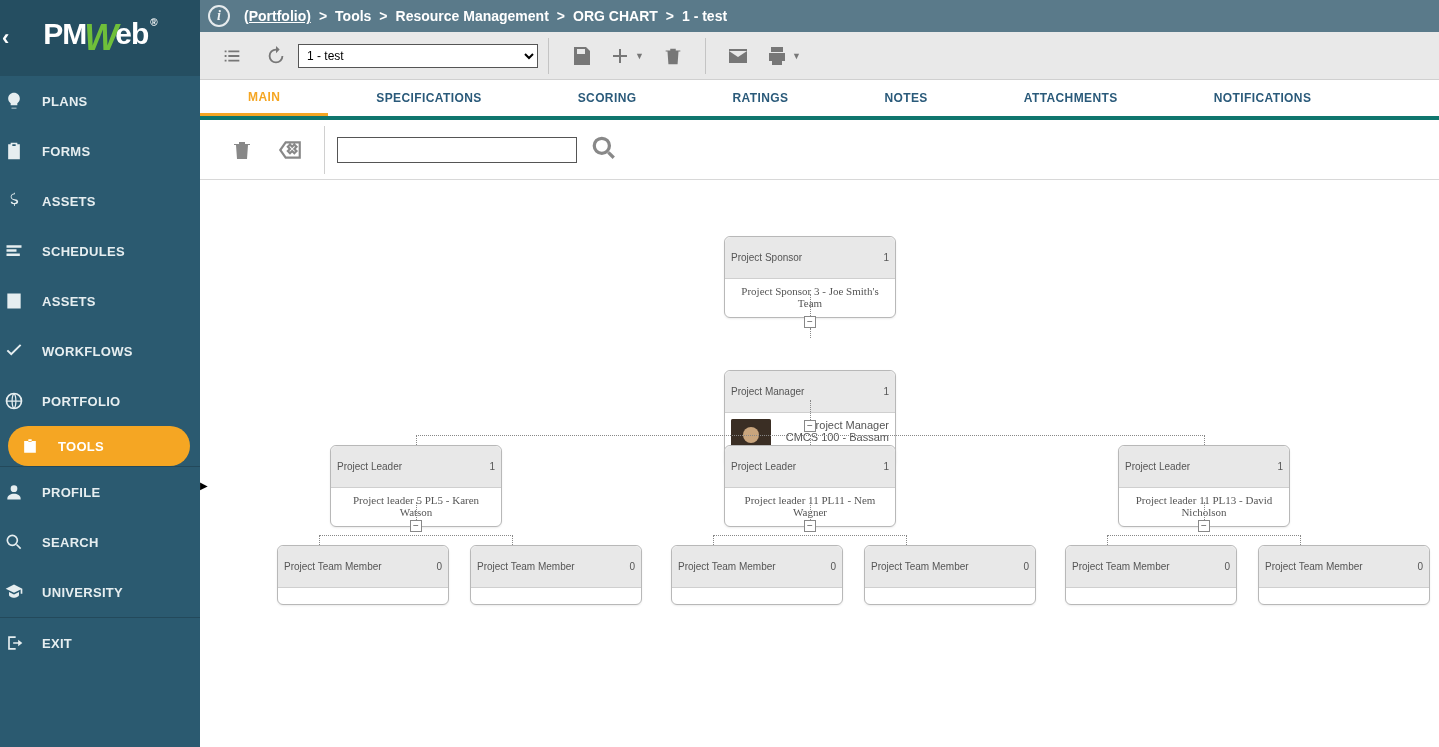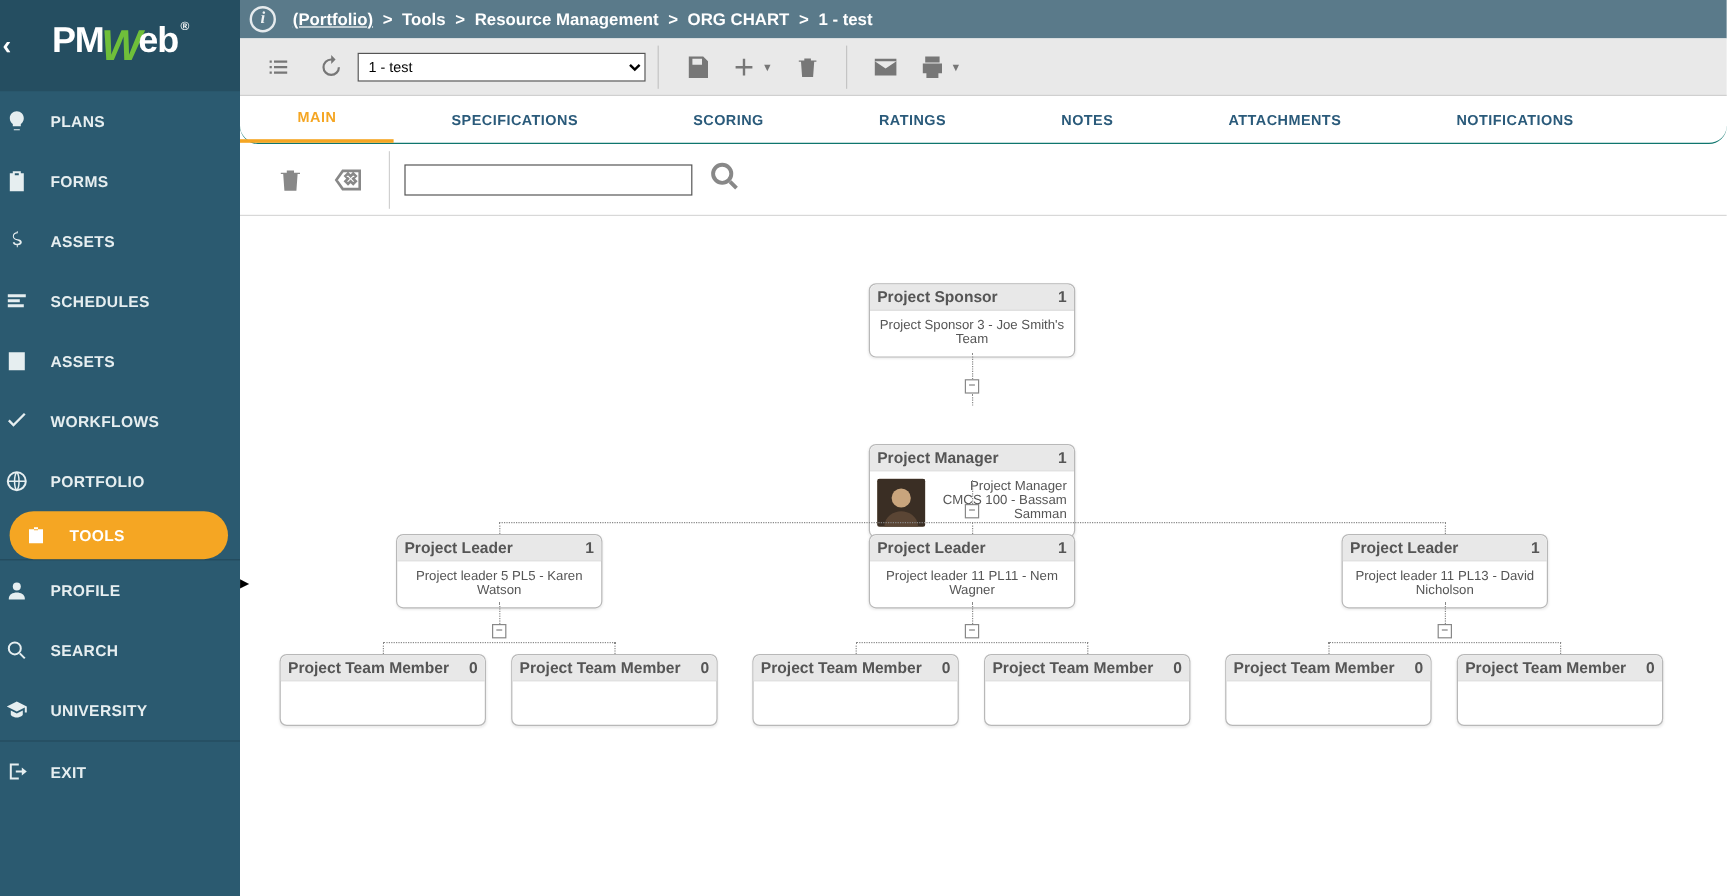--- a/index.html
+++ b/index.html
@@ -32,44 +32,44 @@
 
 
 .toolbar { position: absolute; left: 200px; top: 32px; right: 0; height: 48px; background: #e9e9e9; border-bottom: 1px solid #d0d0d0; display: flex; align-items: center; padding-left: 10px; }
 .toolbar .tbtn { width: 40px; height: 40px; display: flex; align-items: center; justify-content: center; cursor: pointer; margin: 0 2px; }
 .toolbar .tbtn svg { fill: #777; }
 .toolbar .vdiv { width: 1px; height: 36px; background: #c4c4c4; margin: 0 10px; }
 .toolbar select.record { width: 240px; height: 24px; border: 1px solid #555; background: #fff; font-size: 12px; padding-left: 4px; }
 .toolbar .split-caret { width: 10px; font-size: 9px; color: #777; margin-left: -2px; margin-right: 6px; }
 
 
-.tabstrip { position: absolute; left: 200px; top: 80px; right: 0; height: 40px; background: #fff; border-bottom: 1px solid #0f766e; display: flex; border-radius: 15px; }
+.tabstrip { position: absolute; left: 200px; top: 80px; right: 0; height: 40px; background: #fff; border-bottom: 4px solid #0f766e; display: flex; }
 .tab { flex: 0 0 auto; padding: 0 48px; display: flex; align-items: center; font-size: 12px; font-weight: 600; color: #2a5a7a; cursor: pointer; letter-spacing: 0.4px; }
 .tab.active { color: #f5a623; border-bottom: 3px solid #f5a623; }
 
 
 .searchbar { position: absolute; left: 200px; top: 120px; right: 0; height: 60px; background: #fff; border-bottom: 1px solid #d8d8d8; display: flex; align-items: center; padding-left: 24px; }
 .searchbar .sbtn { width: 36px; height: 36px; display: flex; align-items: center; justify-content: center; margin-right: 12px; cursor: pointer; }
 .searchbar .sbtn svg { fill: #888; }
 .searchbar .ssep { width: 1px; height: 48px; background: #d0d0d0; margin: 0 12px 0 4px; }
 .searchbar input.search { width: 240px; height: 26px; border: 1px solid #555; padding-left: 4px; }
 .searchbar .mag { margin-left: 14px; cursor: pointer; }
 
 
 .canvas { position: absolute; left: 210px; top: 190px; right: 10px; bottom: 0; background: #fff; }
 
 
 .node { position: absolute; width: 172px; border: 1px solid #b8b8b8; border-radius: 6px; background: #fff; box-shadow: 0 1px 2px rgba(0,0,0,0.08); }
-.node-header { background: #e8e8e8; border-bottom: 1px solid #cfcfcf; border-radius: 6px 6px 0 0; font-size: 13px; color: #555; padding: 3px 6px; display: flex; justify-content: space-between; font-weight: bold; }
+.node-header { background: #e8e8e8; border-bottom: 1px solid #cfcfcf; border-radius: 6px 6px 0 0; font-size: 10px; color: #555; padding: 15px 6px; display: flex; justify-content: space-between; }
 .node-body { padding: 6px 6px 8px 6px; min-height: 30px; font-size: 11px; color: #555; display: flex; }
 .node-body .avatar { width: 40px; height: 40px; background: #6b5a48; margin-right: 6px; flex-shrink: 0; border-radius: 2px; display:flex; align-items:center; justify-content:center; overflow:hidden;}
 .node-body .avatar svg { width:40px; height:40px; }
 .node-body .txt { text-align: center; flex:1; }
-.node-body.centered .txt { text-align: center; width:100%; }
-.node.small { height: 60px; }
+.node-body.centered .txt { text-align: center; width:100%;font-family:Liberation Serif, serif; }
+.node.small { height: 60px; margin-left: 44px; }
 .node.small .node-body { min-height: 40px; }
 
 
 .conn { position: absolute; border-left: 1px dotted #888;}
 .connh { position: absolute; border-top: 1px dotted #888; }
 .toggle { position: absolute; width: 12px; height: 12px; border: 1px solid #888; background: #fff; font-size: 10px; line-height: 9px; text-align: center; color: #555; cursor: pointer; }
 
 </style>
 </head>
 <body>

